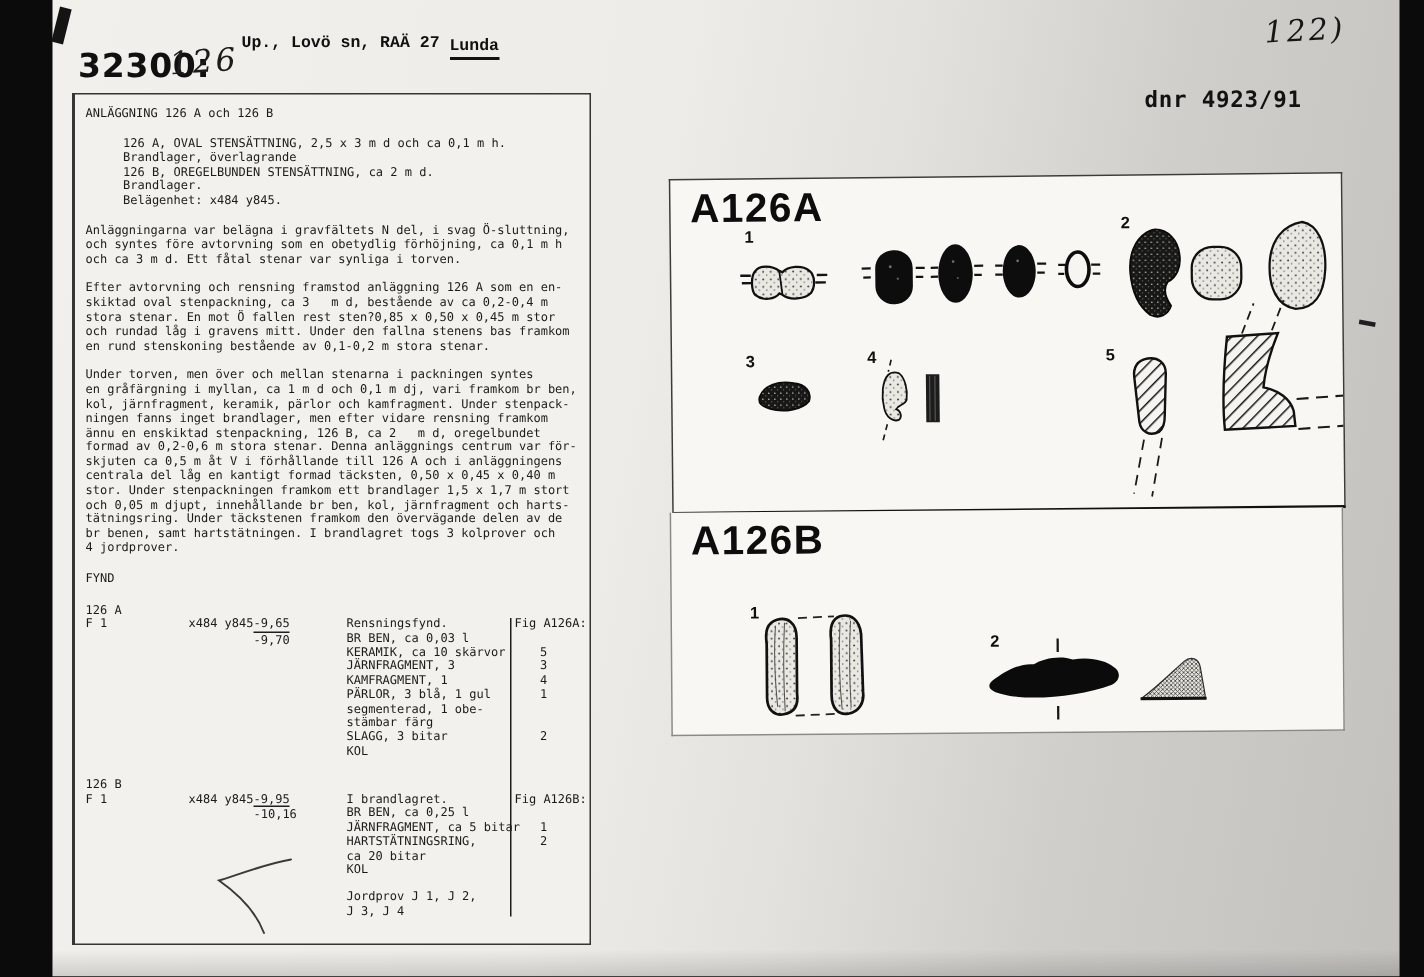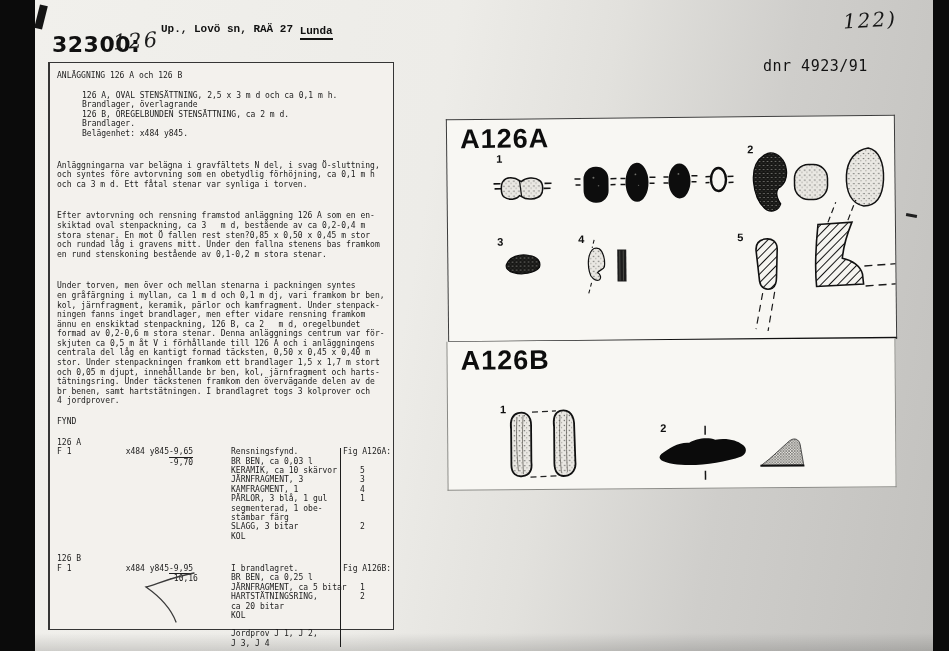--- a/index.html
+++ b/index.html
@@ -44,36 +44,36 @@
     display:inline-block;border-bottom:2.2px solid #121212;
     transform:translateY(2px);padding-bottom:1px;
   }
   .hand-page{
     position:absolute;left:808px;top:8px;
     font-family:"DejaVu Serif",serif;font-style:italic;font-size:20px;
     color:#161616;letter-spacing:2px;transform:rotate(-3deg);
   }
   .dnr{
     position:absolute;left:728px;top:57px;
-    font-family:"DejaVu Sans Mono",monospace;font-weight:normal;font-size:15px;
+    font-family:"DejaVu Sans Mono",monospace;font-weight:bold;font-size:15px;
     color:#121212;letter-spacing:0.5px;
   }
   
   .typed-box{
     position:absolute;left:13px;top:62px;width:346px;height:568px;
     box-sizing:border-box;
     background:#f3f1ed;
     border:1px solid #353535;border-left-width:2px;
     padding:8px 2px 0 7px;
     font-size:8px;line-height:9.6px;color:#1b1b1b;
   }
   .typed-box .pre{white-space:pre-wrap;}
   .typed-heading{margin:0 0 0 0;}
   .summary{margin-top:10px;margin-left:25px;}
-  .para{margin-top:22px;}
+  .para{margin-top:10px;}
   .fynd-heading{margin-top:11px;}
   .find-section{position:relative;margin-top:11px;}
   .find-section .vrule{
     position:absolute;left:283px;top:10px;bottom:1px;width:1.3px;background:#1d1d1d;
   }
   .find-group{position:relative;}
   .find-group + .find-group{margin-top:13px;}
   .find-row{display:flex;align-items:flex-start;}
   .fno{width:47px;flex:none;}
   .fcoords{width:65px;flex:none;text-align:right;}

